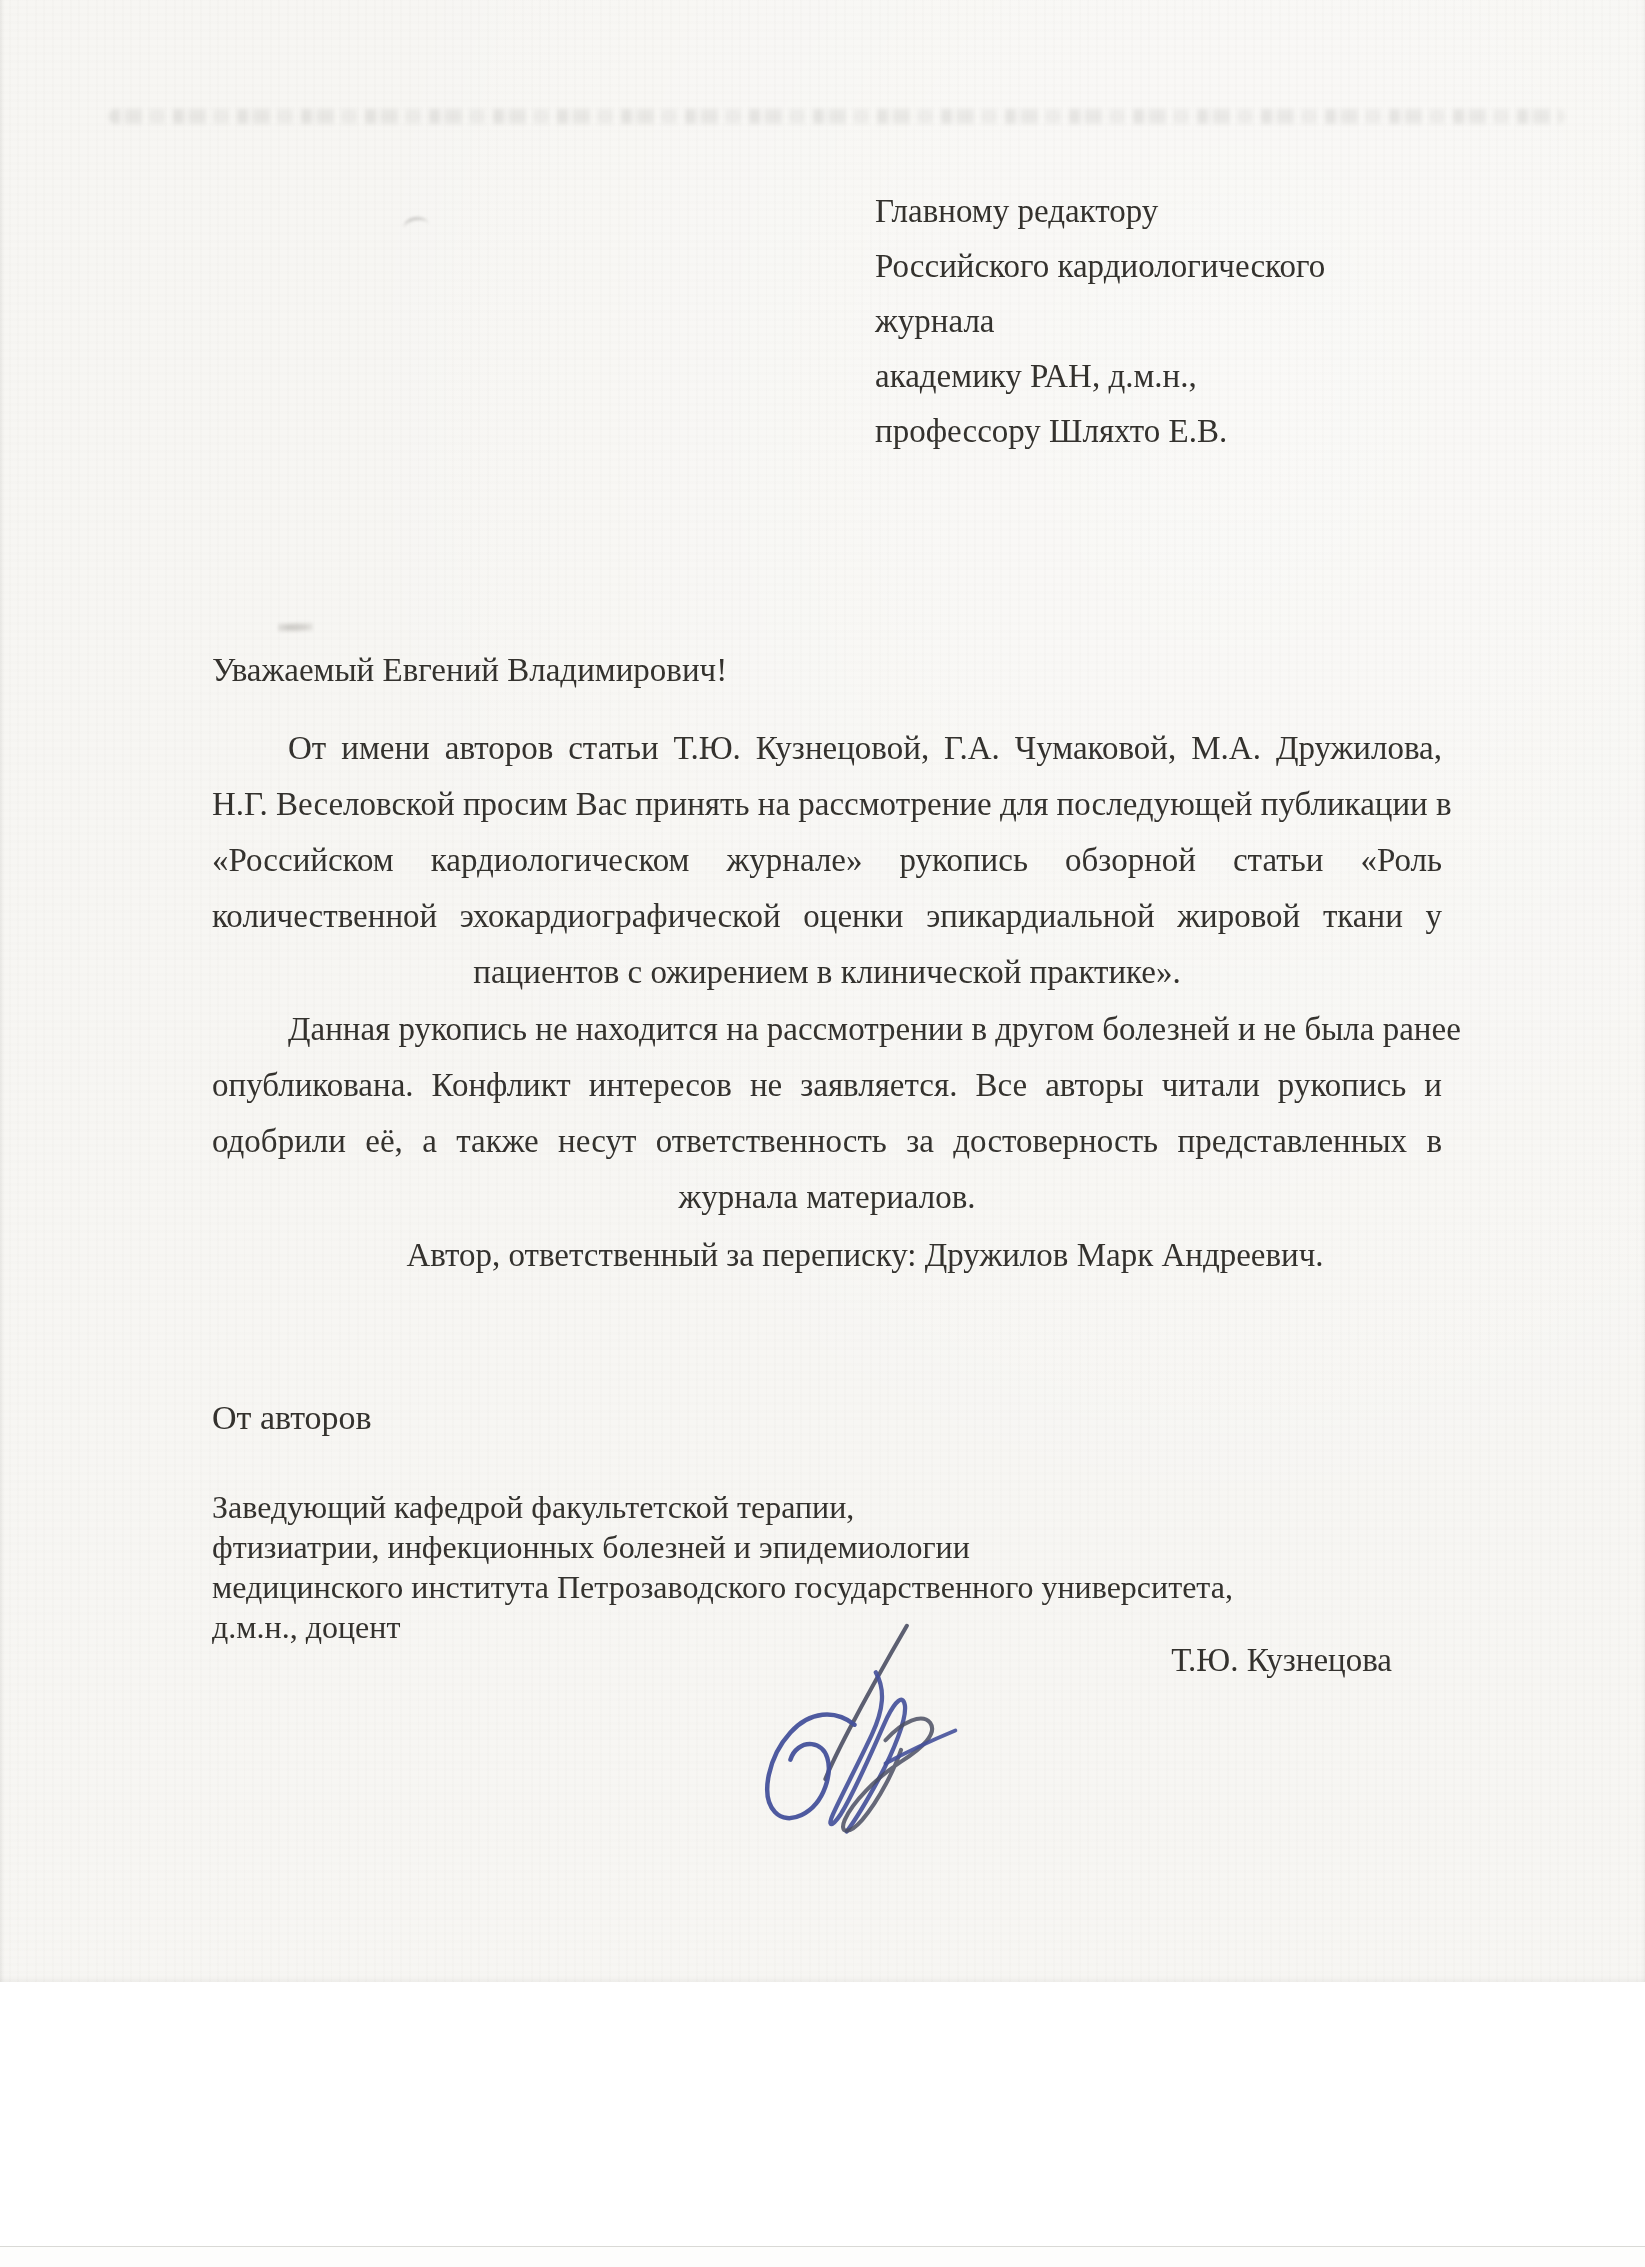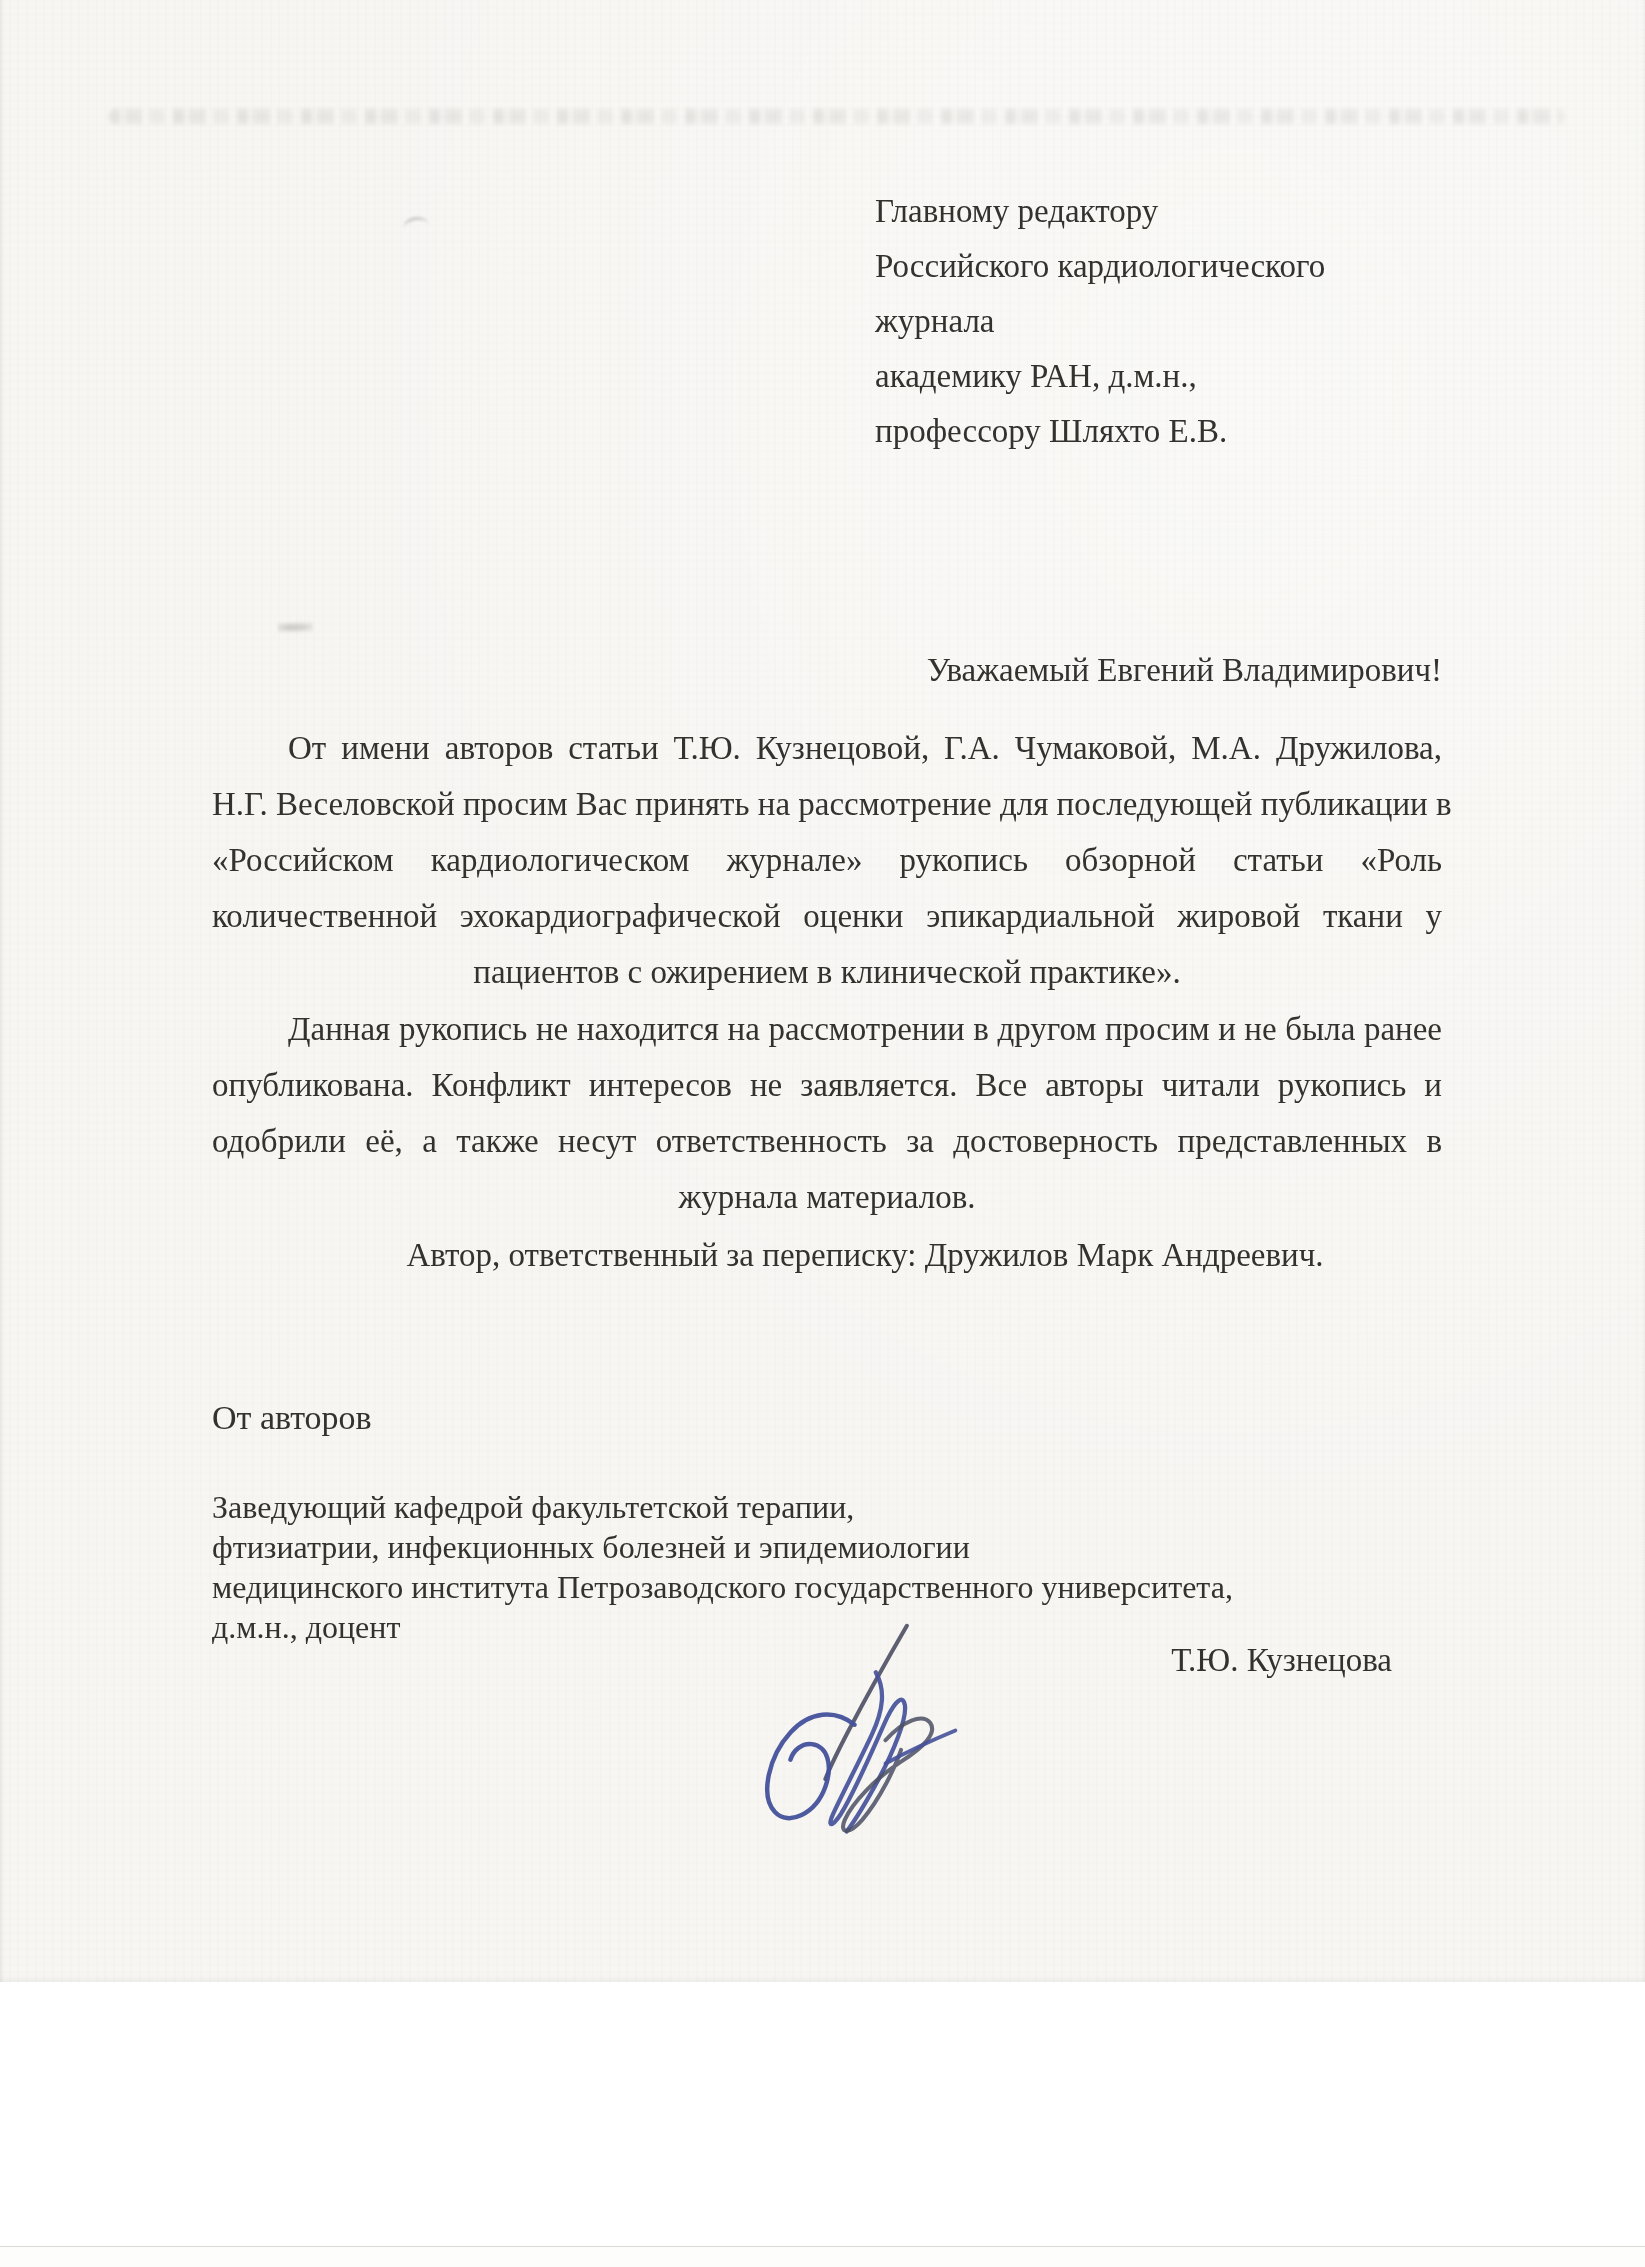--- a/index.html
+++ b/index.html
@@ -22,21 +22,21 @@
       linear-gradient(0deg, rgba(0,0,0,0.03) 0px, rgba(0,0,0,0) 7.8px);
     color:#34322e;
   }
   .txt{position:absolute;color:#34322e;}
   .addressee{
     left:875px;top:184px;width:602px;
     font-size:33px;line-height:55px;
   }
   .salutation{
     left:212px;top:642px;width:1230px;height:56px;
-    font-size:33px;line-height:56px;text-align:right;
+    font-size:33px;line-height:56px;text-align:left;
   }
   .para{left:212px;width:1230px;font-size:33px;}
   .para .line{height:56px;line-height:56px;}
   .jline{text-align:justify;text-align-last:justify;white-space:nowrap;}
   .lline{text-align:center;white-space:nowrap;}
   .indent{padding-left:76px;}
   .p1{top:720px;}
   .p2{top:1001px;}
   .p3{top:1227px;}
   .from-authors{
@@ -107,21 +107,21 @@
 
   <div class="txt para p1">
     <div class="line jline indent">От имени авторов статьи Т.Ю. Кузнецовой, Г.А. Чумаковой, М.А. Дружилова,</div>
     <div class="line jline">Н.Г. Веселовской просим Вас принять на рассмотрение для последующей публикации в</div>
     <div class="line jline">«Российском кардиологическом журнале» рукопись обзорной статьи «Роль</div>
     <div class="line jline">количественной эхокардиографической оценки эпикардиальной жировой ткани у</div>
     <div class="line lline">пациентов с ожирением в клинической практике».</div>
   </div>
 
   <div class="txt para p2">
-    <div class="line jline indent">Данная рукопись не находится на рассмотрении в другом просим и не была ранее</div>
+    <div class="line jline indent">Данная рукопись не находится на рассмотрении в другом болезней и не была ранее</div>
     <div class="line jline">опубликована. Конфликт интересов не заявляется. Все авторы читали рукопись и</div>
     <div class="line jline">одобрили её, а также несут ответственность за достоверность представленных в</div>
     <div class="line lline">журнала материалов.</div>
   </div>
 
   <div class="txt para p3">
     <div class="line lline indent">Автор, ответственный за переписку: Дружилов Марк Андреевич.</div>
   </div>
 
   <div class="txt from-authors">От авторов</div>

